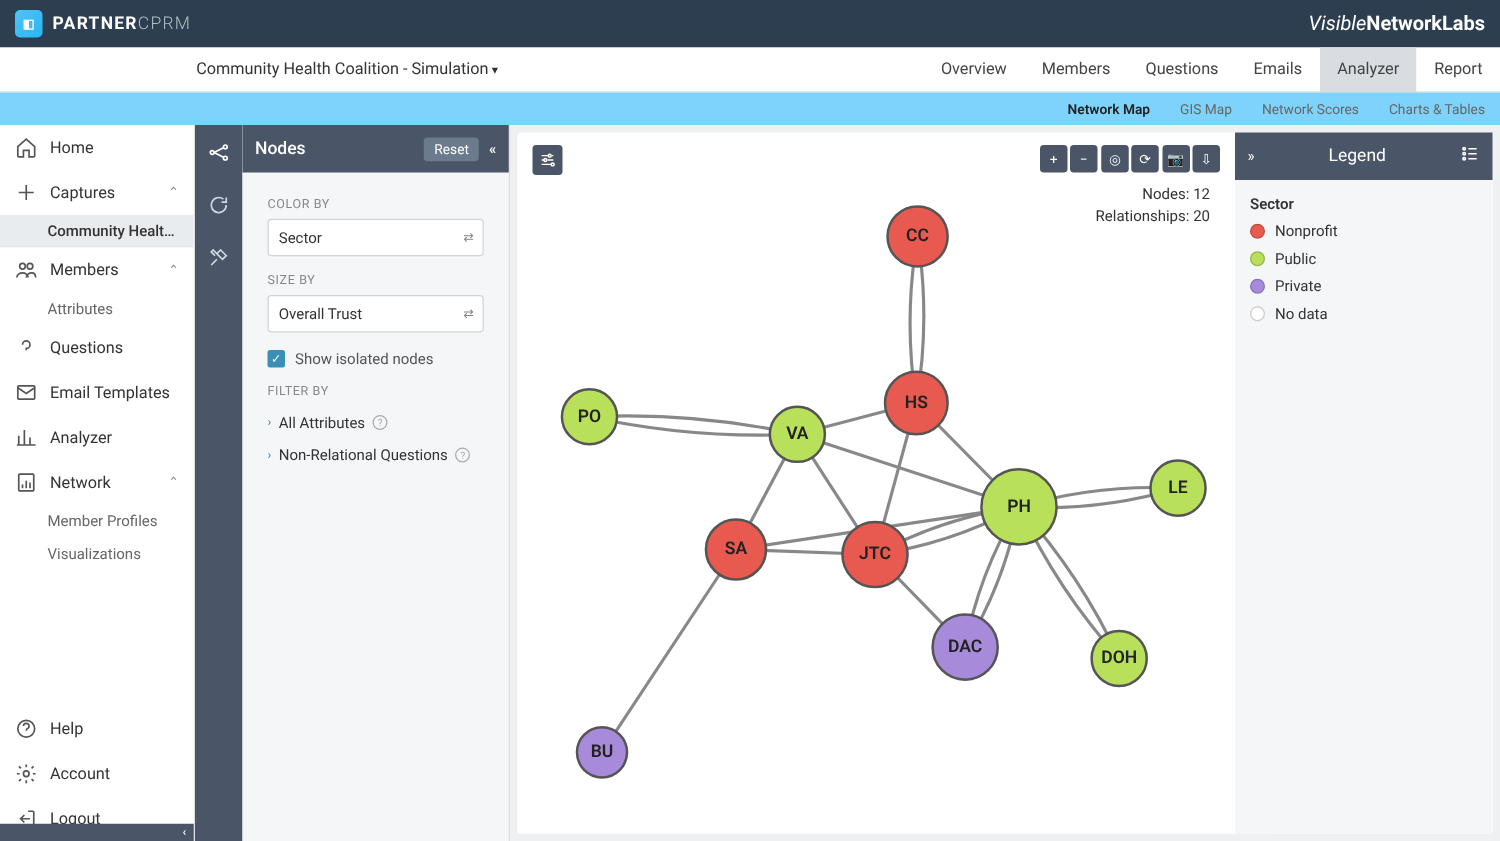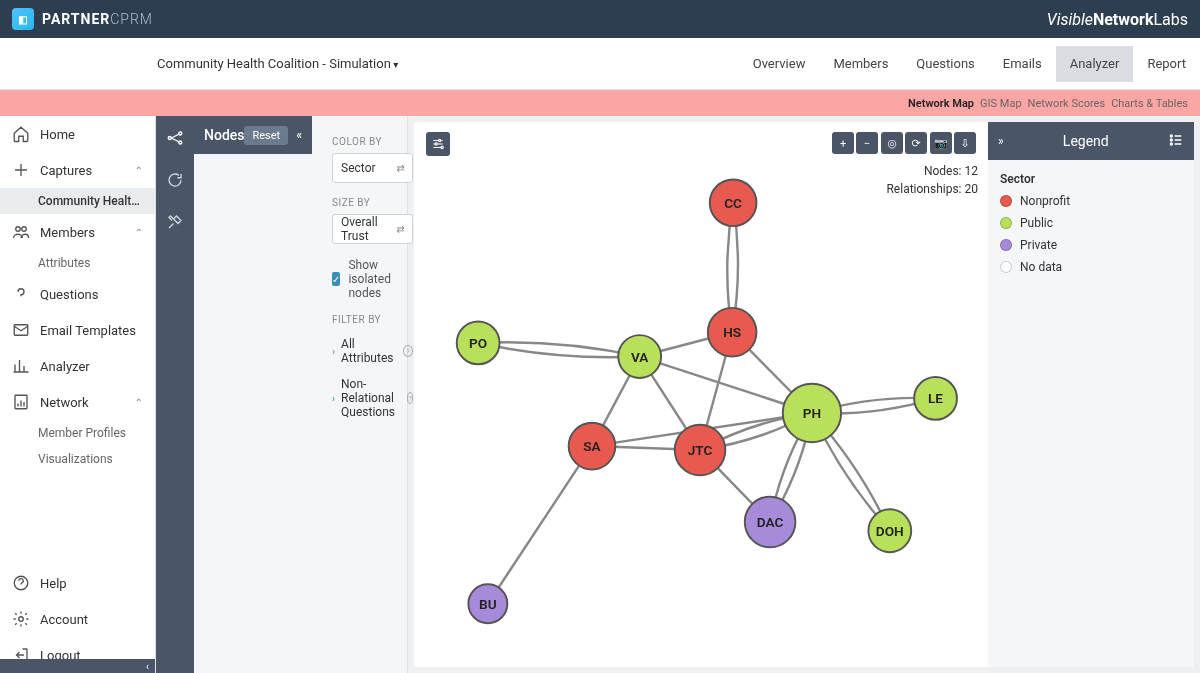--- a/index.html
+++ b/index.html
@@ -7,32 +7,32 @@
 .app { width: 1200px; height: 673px; display: flex; flex-direction: column; }
 
 
 .topbar { height: 38px; background: #2c3e50; display: flex; align-items: center; justify-content: space-between; padding: 0 12px; color: #fff; }
 .brand-left { display: flex; align-items: center; gap: 8px; }
 .brand-icon { width: 22px; height: 22px; background: linear-gradient(135deg,#4fc3f7,#29b6f6); border-radius: 4px; display: flex; align-items: center; justify-content: center; font-size: 10px; font-weight: bold; }
 .brand-text { font-weight: 700; letter-spacing: 1px; font-size: 14px; }
 .brand-text .thin { font-weight: 300; color: #b0bec5; }
 .brand-right { font-size: 16px; font-family: Georgia, serif; font-style: italic; }
 .brand-right .bold { font-weight: 700; font-style: normal; }
-.brand-right .thin { font-weight: 400; font-style: normal; }
-
-
-.subbar { height: 52px; background: #fff; display: flex; align-items: center; justify-content: space-between; padding: 0 0 0 157px; border-bottom: 1px solid #e0e0e0; }
+.brand-right .thin { font-weight: 700; font-style: normal; }
+
+
+.subbar { height: 36px; background: #fff; display: flex; align-items: center; justify-content: space-between; padding: 0 0 0 157px; border-bottom: 1px solid #e0e0e0; }
 .breadcrumb { font-size: 13px; color: #333; cursor: pointer; }
 .breadcrumb::after { content: " ▾"; font-size: 10px; }
 .topnav { display: flex; gap: 0; }
 .topnav-item { padding: 0 14px; height: 36px; display: flex; align-items: center; font-size: 13px; color: #444; cursor: pointer; }
 .topnav-item.active { background: #d9dde1; }
 
 
-.subtabs { height: 26px; background: #fca5a5; display: flex; justify-content: flex-end; padding-right: 12px; font-size: 11px; gap: 6px; align-items: center; padding-left: 28px; }
+.subtabs { height: 26px; background: #7dd3fc; display: flex; justify-content: flex-end; padding-right: 12px; font-size: 11px; gap: 24px; align-items: center; padding-left: 28px; }
 .subtab { color: #666; cursor: pointer; }
 .subtab.active { color: #222; font-weight: 600; }
 
 
 .main { flex: 1; display: flex; overflow: hidden; }
 
 
 .leftrail { width: 156px; background: #fff; border-right: 1px solid #e0e0e0; display: flex; flex-direction: column; position: relative; gap: 19px; }
 .leftrail-items { flex: 1; overflow: auto; }
 .nav-item { display: flex; align-items: center; gap: 10px; padding: 9px 12px; font-size: 13px; color: #333; cursor: pointer; position: relative; }
@@ -42,21 +42,21 @@
 .nav-sub.active { background: #e8ecef; color: #333; font-weight: 500; white-space: nowrap; overflow: hidden; text-overflow: ellipsis; }
 .leftrail-bottom { border-top: 0; padding: 6px 0 0 0; }
 .collapse-bar { position: absolute; bottom: 0; left: 0; right: 0; height: 14px; background: #4a5568; color: #fff; display: flex; align-items: center; justify-content: flex-end; padding-right: 6px; font-size: 10px; cursor: pointer; }
 
 
 .iconstrip { width: 38px; background: #4a5568; display: flex; flex-direction: column; align-items: center; padding-top: 10px; gap: 18px; }
 .iconstrip-item { color: #cfd8dc; cursor: pointer; width: 24px; height: 24px; display: flex; align-items: center; justify-content: center; }
 .iconstrip-item.active { color: #fff; }
 
 
-.nodes-panel { width: 214px; background: #f5f6f8; display: flex; border-right: 1px solid #e0e0e0; }
+.nodes-panel { width: 214px; background: #f5f6f8; display: flex; flex-direction: column; border-right: 1px solid #e0e0e0; }
 .panel-header { height: 38px; background: #4a5568; color: #fff; display: flex; align-items: center; padding: 0 10px; font-size: 14px; font-weight: 500; }
 .panel-header .reset-btn { margin-left: auto; background: #6b7a8c; border: none; color: #fff; font-size: 11px; padding: 3px 8px; border-radius: 3px; cursor: pointer; }
 .panel-header .collapse-icon { margin-left: 8px; cursor: pointer; font-size: 12px; }
 .panel-body { padding: 20px; font-size: 12px; color: #555; }
 .panel-label { font-size: 10px; letter-spacing: 0.5px; color: #888; text-transform: uppercase; margin-bottom: 6px; }
 .panel-select { width: 100%; height: 30px; border: 1px solid #d0d4d9; border-radius: 3px; background: #fff; padding: 0 8px; font-size: 12px; color: #333; margin-bottom: 14px; position: relative; display: flex; align-items: center; justify-content: space-between; cursor: pointer; }
 .panel-select::after { content: "⇅"; font-size: 10px; color: #888; transform: rotate(90deg); }
 .checkbox-row { display: flex; align-items: center; gap: 8px; margin-bottom: 14px; }
 .checkbox { width: 14px; height: 14px; background: #3a8fb7; border-radius: 2px; display: flex; align-items: center; justify-content: center; color: #fff; font-size: 10px; }
 .filter-item { display: flex; align-items: center; gap: 6px; padding: 6px 0; font-size: 12px; color: #333; cursor: pointer; }
@@ -64,21 +64,21 @@
 .help-icon { width: 12px; height: 12px; border: 1px solid #aaa; border-radius: 50%; font-size: 8px; color: #aaa; display: inline-flex; align-items: center; justify-content: center; }
 
 
 .canvas-wrap { flex: 1; position: relative; background: #fff; margin: 6px; border-radius: 3px; display: flex; }
 .canvas-area { flex: 1; position: relative; }
 .canvas-toolbar-left { position: absolute; top: 10px; left: 12px; }
 .tool-btn { width: 24px; height: 24px; background: #4a5568; color: #fff; border-radius: 3px; display: flex; align-items: center; justify-content: center; cursor: pointer; font-size: 12px; }
 .canvas-toolbar-right { position: absolute; top: 10px; right: 12px; display: flex; gap: 3px; }
 .tool-group { display: flex; gap: 2px; }
 .tool-btn-sm { width: 22px; height: 22px; background: #4a5568; color: #fff; border-radius: 3px; display: flex; align-items: center; justify-content: center; cursor: pointer; font-size: 11px; }
-.canvas-stats { position: absolute; top: 40px; right: 10px; text-align: right; font-size: 12px; color: #333; line-height: 1.5; }
+.canvas-stats { position: absolute; top: 40px; right: 20px; text-align: right; font-size: 12px; color: #333; line-height: 1.5; }
 
 
 .network-svg { position: absolute; top: 0; left: 0; width: 100%; height: 100%; }
 .edge { stroke: #888; stroke-width: 2.5; fill: none; }
 .node-circle { stroke: #555; stroke-width: 2; }
 .node-label { font-size: 14px; font-weight: 600; fill: #222; text-anchor: middle; dominant-baseline: central; pointer-events: none; }
 
 
 .legend-panel { width: 206px; display: flex; flex-direction: column; }
 .legend-header { height: 38px; background: #4a5568; color: #fff; display: flex; align-items: center; padding: 0 10px; font-size: 14px; }

